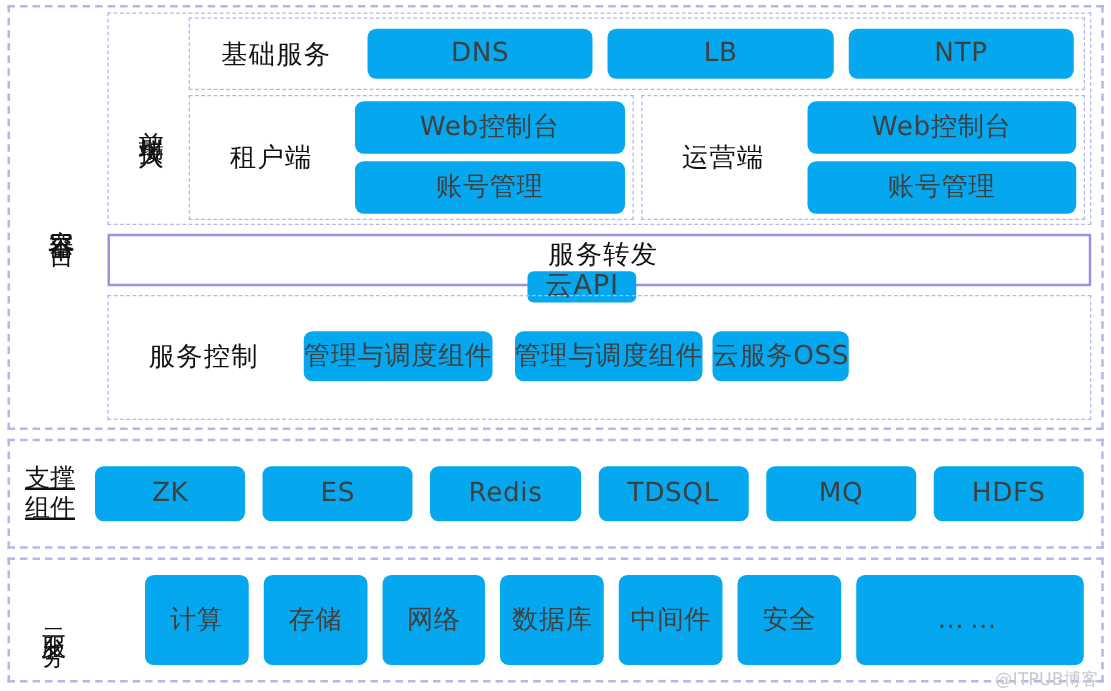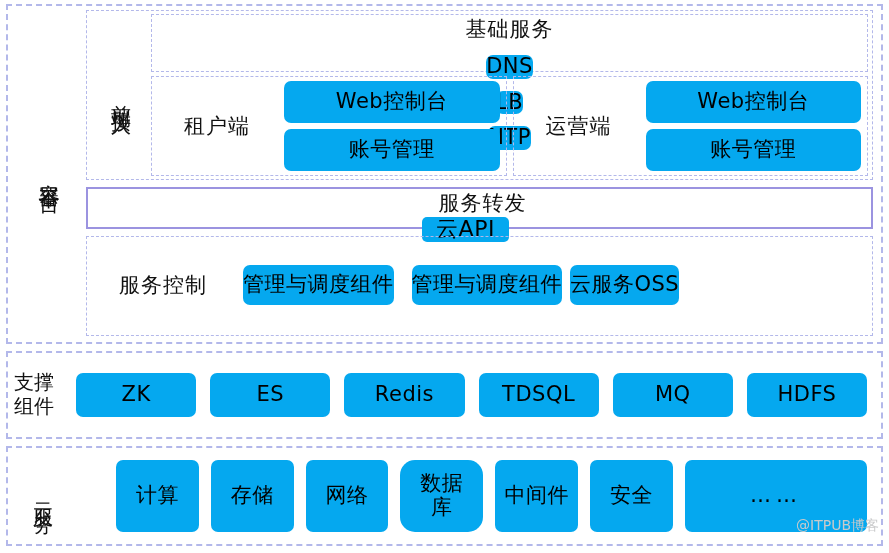--- a/index.html
+++ b/index.html
@@ -55,41 +55,42 @@
     justify-content: center;
     flex: 0 0 auto;
     line-height: 1.05;
     white-space: pre;
   }
   .vlabel-2col {
     writing-mode: horizontal-tb;
     font-size: 20px;
     font-family: "DejaVu Serif", "Liberation Serif", serif;
     width: 52px;
-    text-align: left;
+    text-align: center;
     line-height: 1.18;
     color: #111;
     flex: 0 0 auto;
     letter-spacing: 0px;
+    text-decoration: underline;
   }
 
   .hlabel {
     font-size: 21px;
     font-family: "DejaVu Serif", "Liberation Serif", serif;
     color: #111;
     text-align: center;
     flex: 0 0 auto;
     white-space: nowrap;
     letter-spacing: 1px;
   }
 
   
   .pill {
     background: #05a8ef;
-    color: #000000;
+    color: #404040;
     border-radius: 7px;
     display: flex;
     align-items: center;
     justify-content: center;
     text-align: center;
     font-size: 21px;
     line-height: 1.12;
     box-sizing: border-box;
     letter-spacing: 0.5px;
     font-family: "DejaVu Sans", "Liberation Sans", sans-serif;
@@ -126,24 +127,24 @@
   .fe-rows {
     flex: 1 1 auto;
     display: flex;
     flex-direction: column;
     gap: 4px;
     min-width: 0;
   }
 
   .basic-row {
     display: flex;
-    flex-direction: column;
+    flex-direction: row;
     align-items: center;
     height: 58px;
-    padding: 0 8px;
+    padding: 12px 8px;
     gap: 12px;
   }
   .basic-row .hlabel { width: 122px; }
   .basic-row .pill { flex: 1 1 0; height: 40px; }
 
   .client-row {
     flex: 1 1 auto;
     display: flex;
     flex-direction: row;
     gap: 6px;
@@ -265,21 +266,21 @@
     flex: 2.2 1 0;
     max-width: none;
     letter-spacing: 5px;
   }
   #cloud-section .pill.two-line { }
 
   
   #watermark {
     position: absolute;
     right: 10px;
-    bottom: 18px;
+    bottom: 0;
     font-size: 14px;
     color: #c9cacb;
     font-family: "DejaVu Sans", "Liberation Sans", sans-serif;
     letter-spacing: 0px;
     pointer-events: none;
   }
 </style>
 </head>
 <body>
 
@@ -365,21 +366,21 @@
       <div class="pill">HDFS</div>
     </div>
   </section>
 
   <section class="dashed" id="cloud-section">
     <div class="vlabel">云服务</div>
     <div class="pill-row">
       <div class="pill">计算</div>
       <div class="pill">存储</div>
       <div class="pill">网络</div>
-      <div class="pill two-line" style="flex-direction: column; border-radius: 15px;">
+      <div class="pill two-line" style="">
           <div>数据</div>
           <div>库</div>
         </div>
       <div class="pill two-line" style="flex-direction: row;">
           <div>中间</div>
           <div>件</div>
         </div>
       <div class="pill">安全</div>
       <div class="pill wide">……</div>
     </div>

